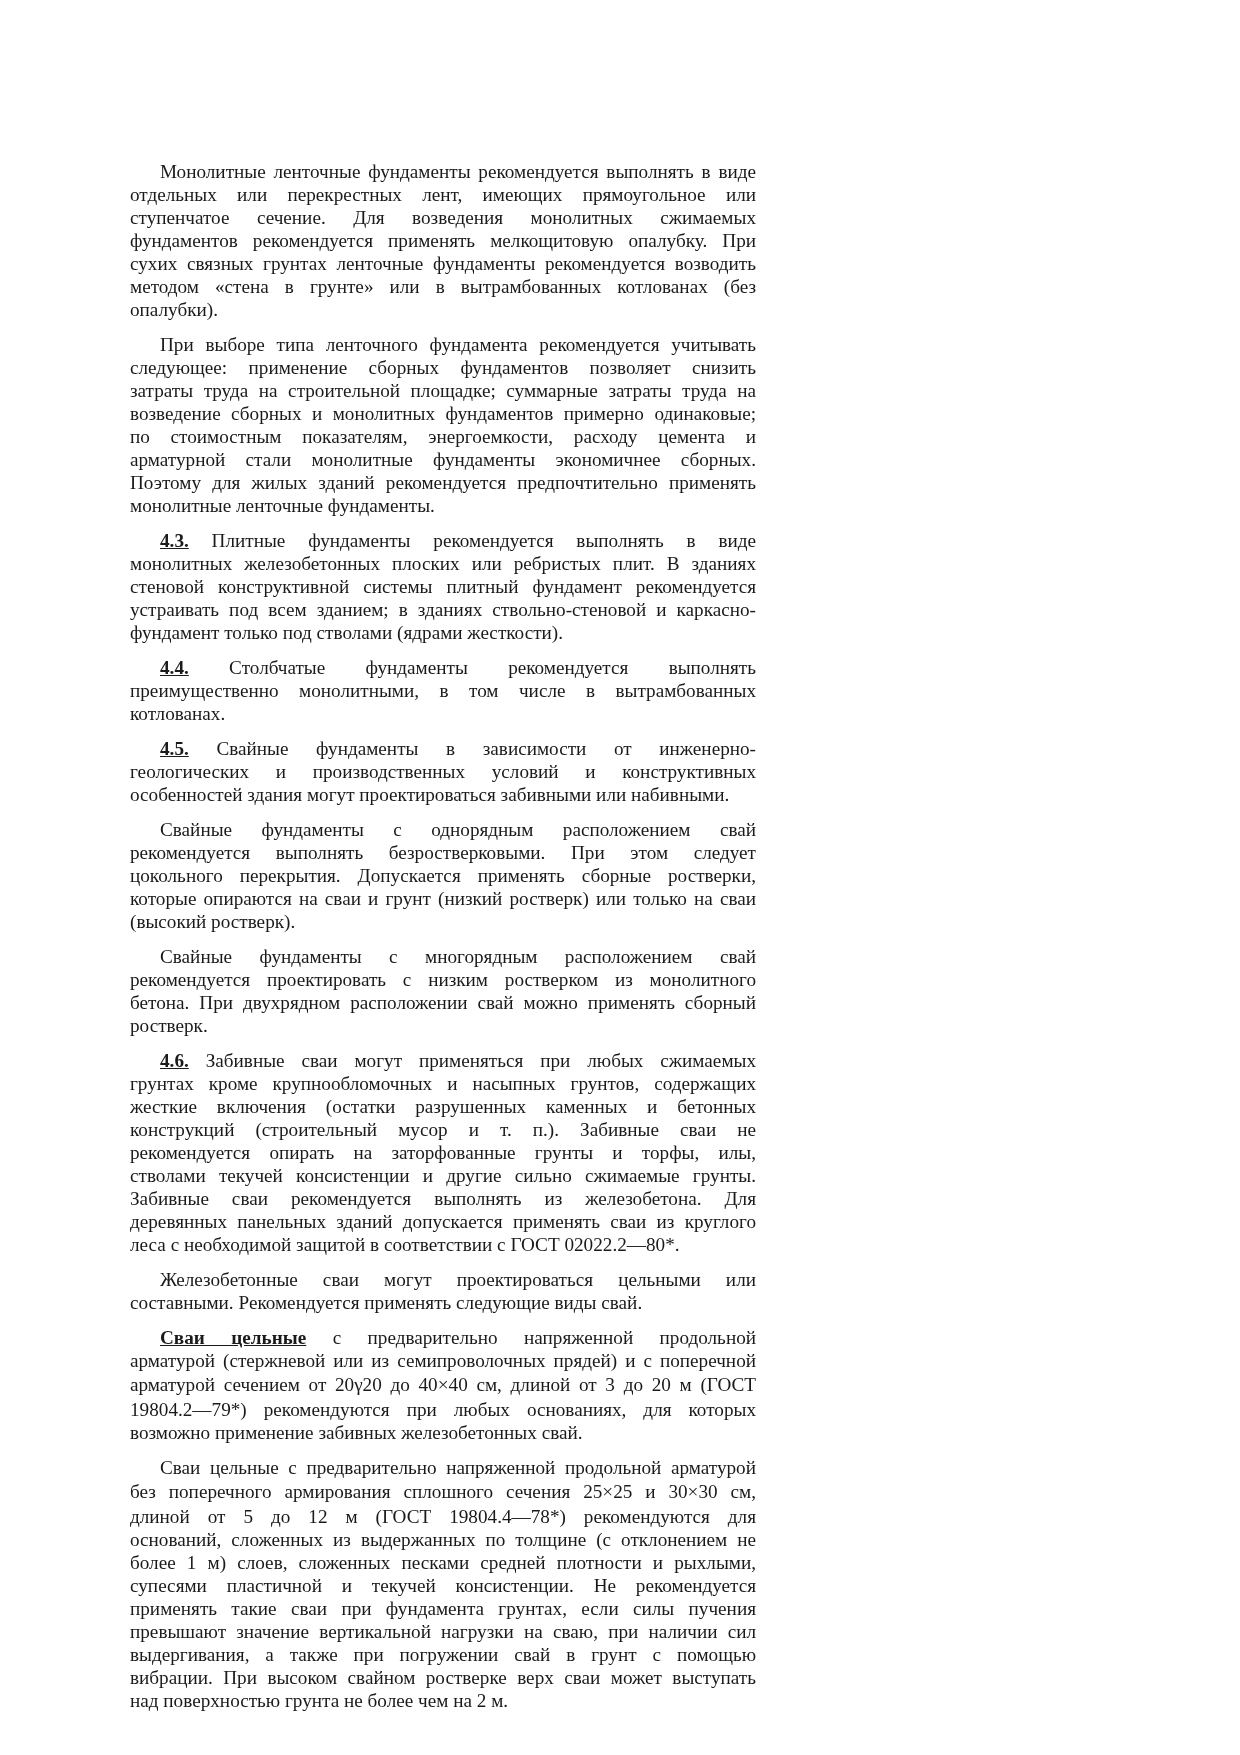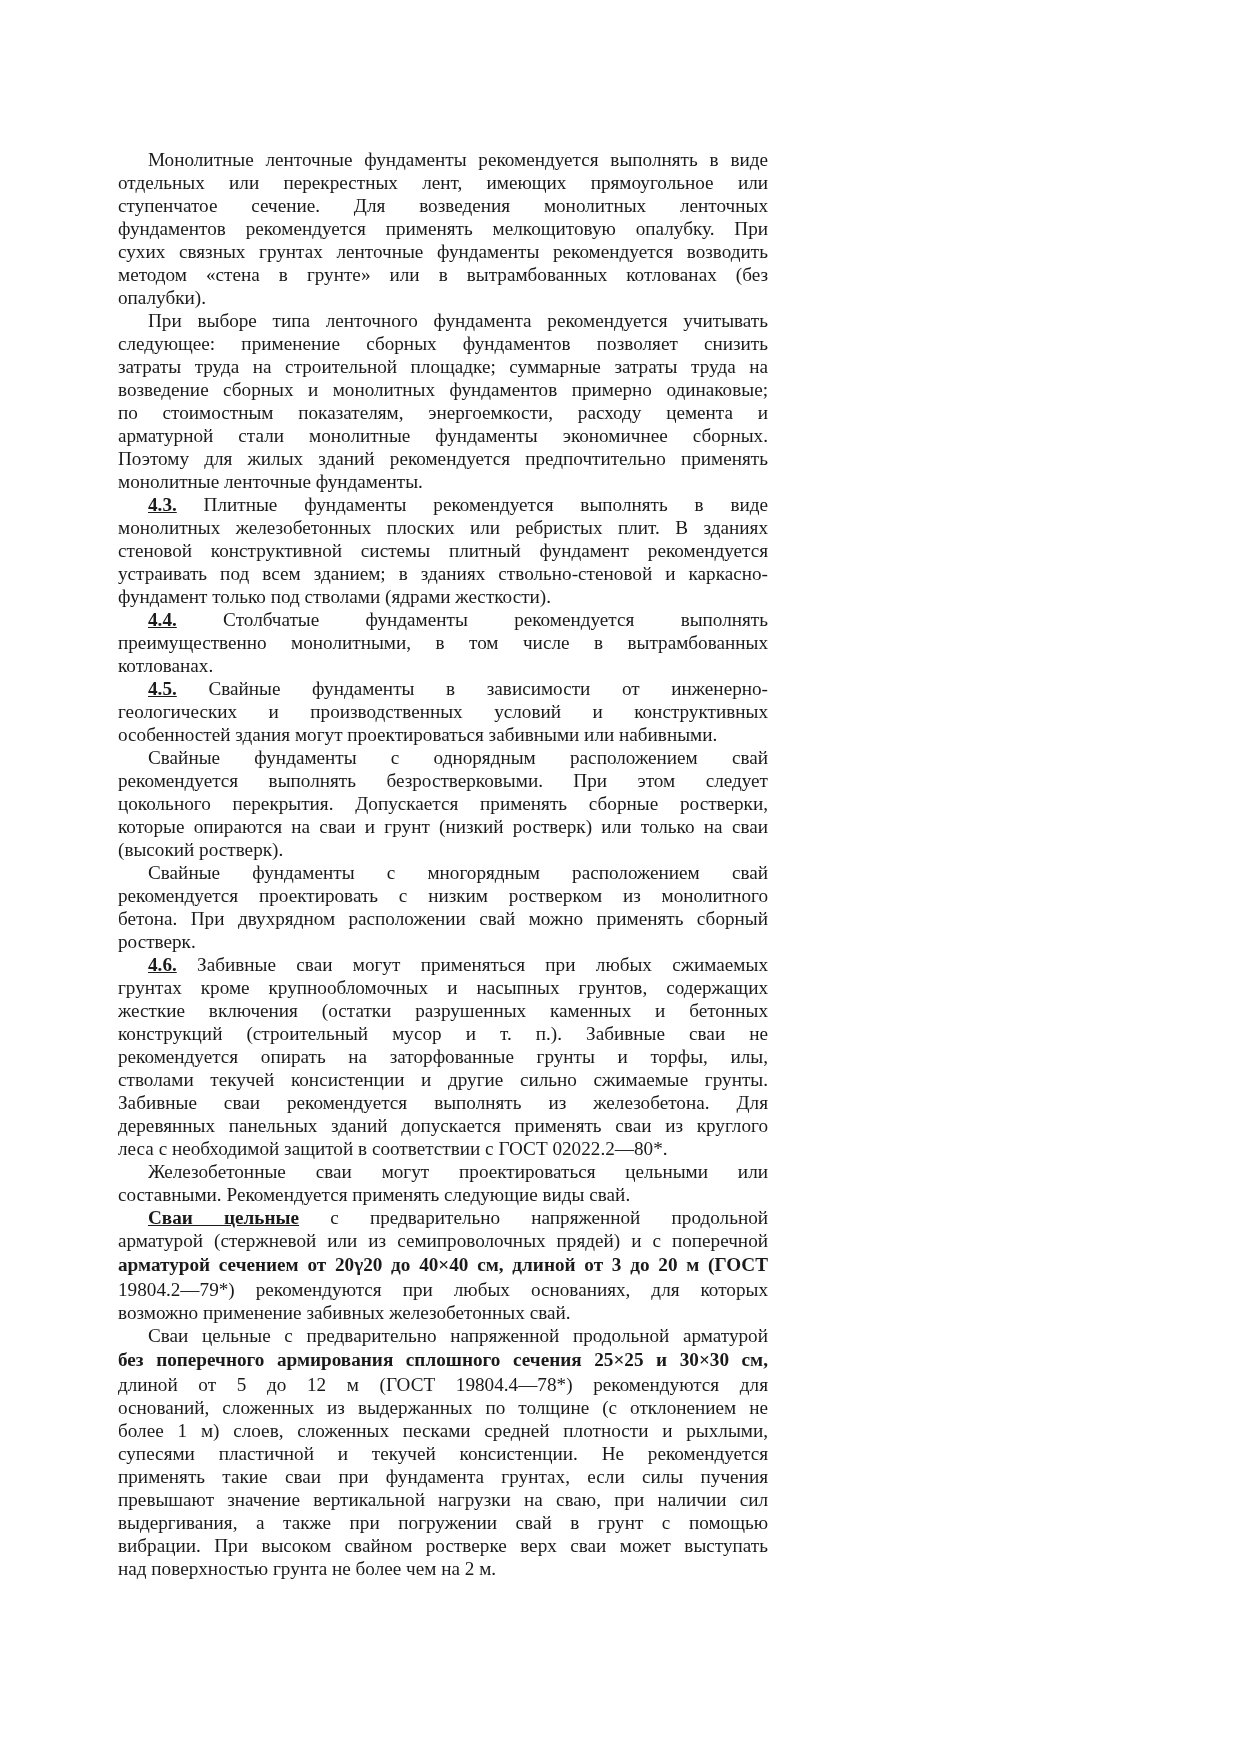--- a/index.html
+++ b/index.html
@@ -2,40 +2,40 @@
 <html><head>
 <meta charset="utf-8">
 <style>
   html, body { margin: 0; padding: 0; background: #ffffff; }
   body { width: 1240px; height: 1755px; position: relative; overflow: hidden; }
   .page {
     position: absolute; left: 118px; top: 148px; width: 650px;
     font-family: "Liberation Serif", "DejaVu Serif", serif;
     font-size: 19.2px; color: #1a1a1a;
   }
-  .para { margin: 0; }
+  .para { margin: 12px; }
   .line {
     display: block; height: 23px; line-height: 23px;
     text-align: justify; text-align-last: justify; white-space: nowrap;
     overflow: hidden;
   }
   .line.indent { padding-left: 30px; }
   .line.last { text-align-last: left; }
-  .line.tall { height: 26px; line-height: 26px; font-weight: bold; }
+  .line.tall { height: 26px; line-height: 26px; }
   .lead { font-weight: bold; text-decoration: underline; }
 </style>
 </head>
 <body>
 
 <div class="page">
 
   <div class="para">
     <span class="line indent">Монолитные ленточные фундаменты рекомендуется выполнять в виде</span>
     <span class="line">отдельных или перекрестных лент, имеющих прямоугольное или</span>
-    <span class="line">ступенчатое сечение. Для возведения монолитных ленточных</span>
+    <span class="line">ступенчатое сечение. Для возведения монолитных сжимаемых</span>
     <span class="line">фундаментов рекомендуется применять мелкощитовую опалубку. При</span>
     <span class="line">сухих связных грунтах ленточные фундаменты рекомендуется возводить</span>
     <span class="line">методом «стена в грунте» или в вытрамбованных котлованах (без</span>
     <span class="line last">опалубки).</span>
   </div>
 
   <div class="para">
     <span class="line indent">При выборе типа ленточного фундамента рекомендуется учитывать</span>
     <span class="line">следующее: применение сборных фундаментов позволяет снизить</span>
     <span class="line">затраты труда на строительной площадке; суммарные затраты труда на</span>

